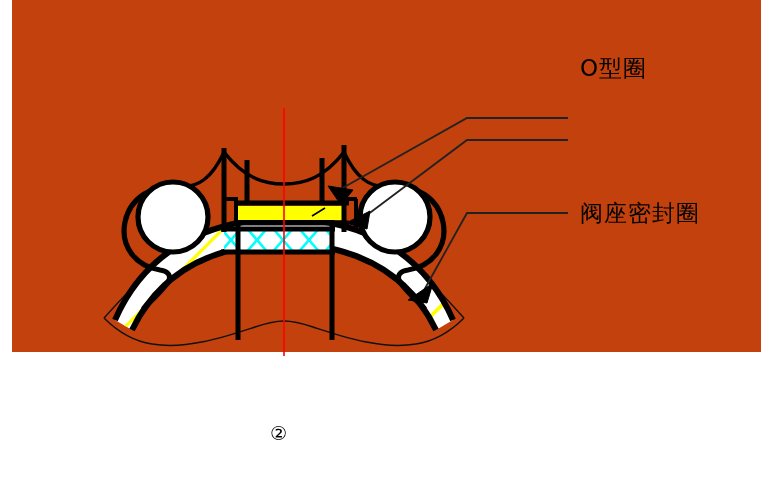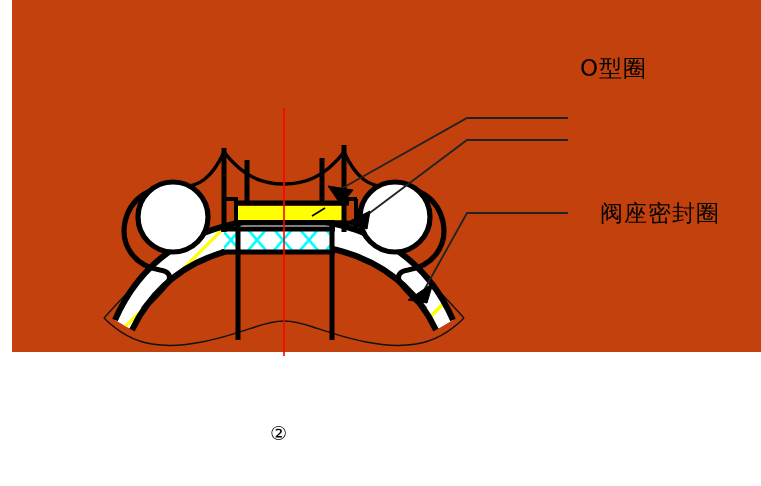--- a/index.html
+++ b/index.html
@@ -196,17 +196,17 @@
       <g>
         <polyline points="411,292 455,213 556,213" fill="none" stroke="#222222" stroke-width="1.8"></polyline>
         <polygon points="396,300 421,283 415,303" fill="#000000" stroke="#000000" stroke-width="1"></polygon>
       </g>
     </g>
   </svg>
 
   <div class="callout-label" style="left:568px; top:57px;">O型圈</div>
 
 
-  <div class="callout-label" style="left:568px; top:202px;margin-left:20px;">阀座密封圈</div>
+  <div class="callout-label" style="left:568px; top:202px;">阀座密封圈</div>
 
   <div class="figure-number" style="left:258px; top:424px;">②</div>
 
 </div>
 
 </body></html>

